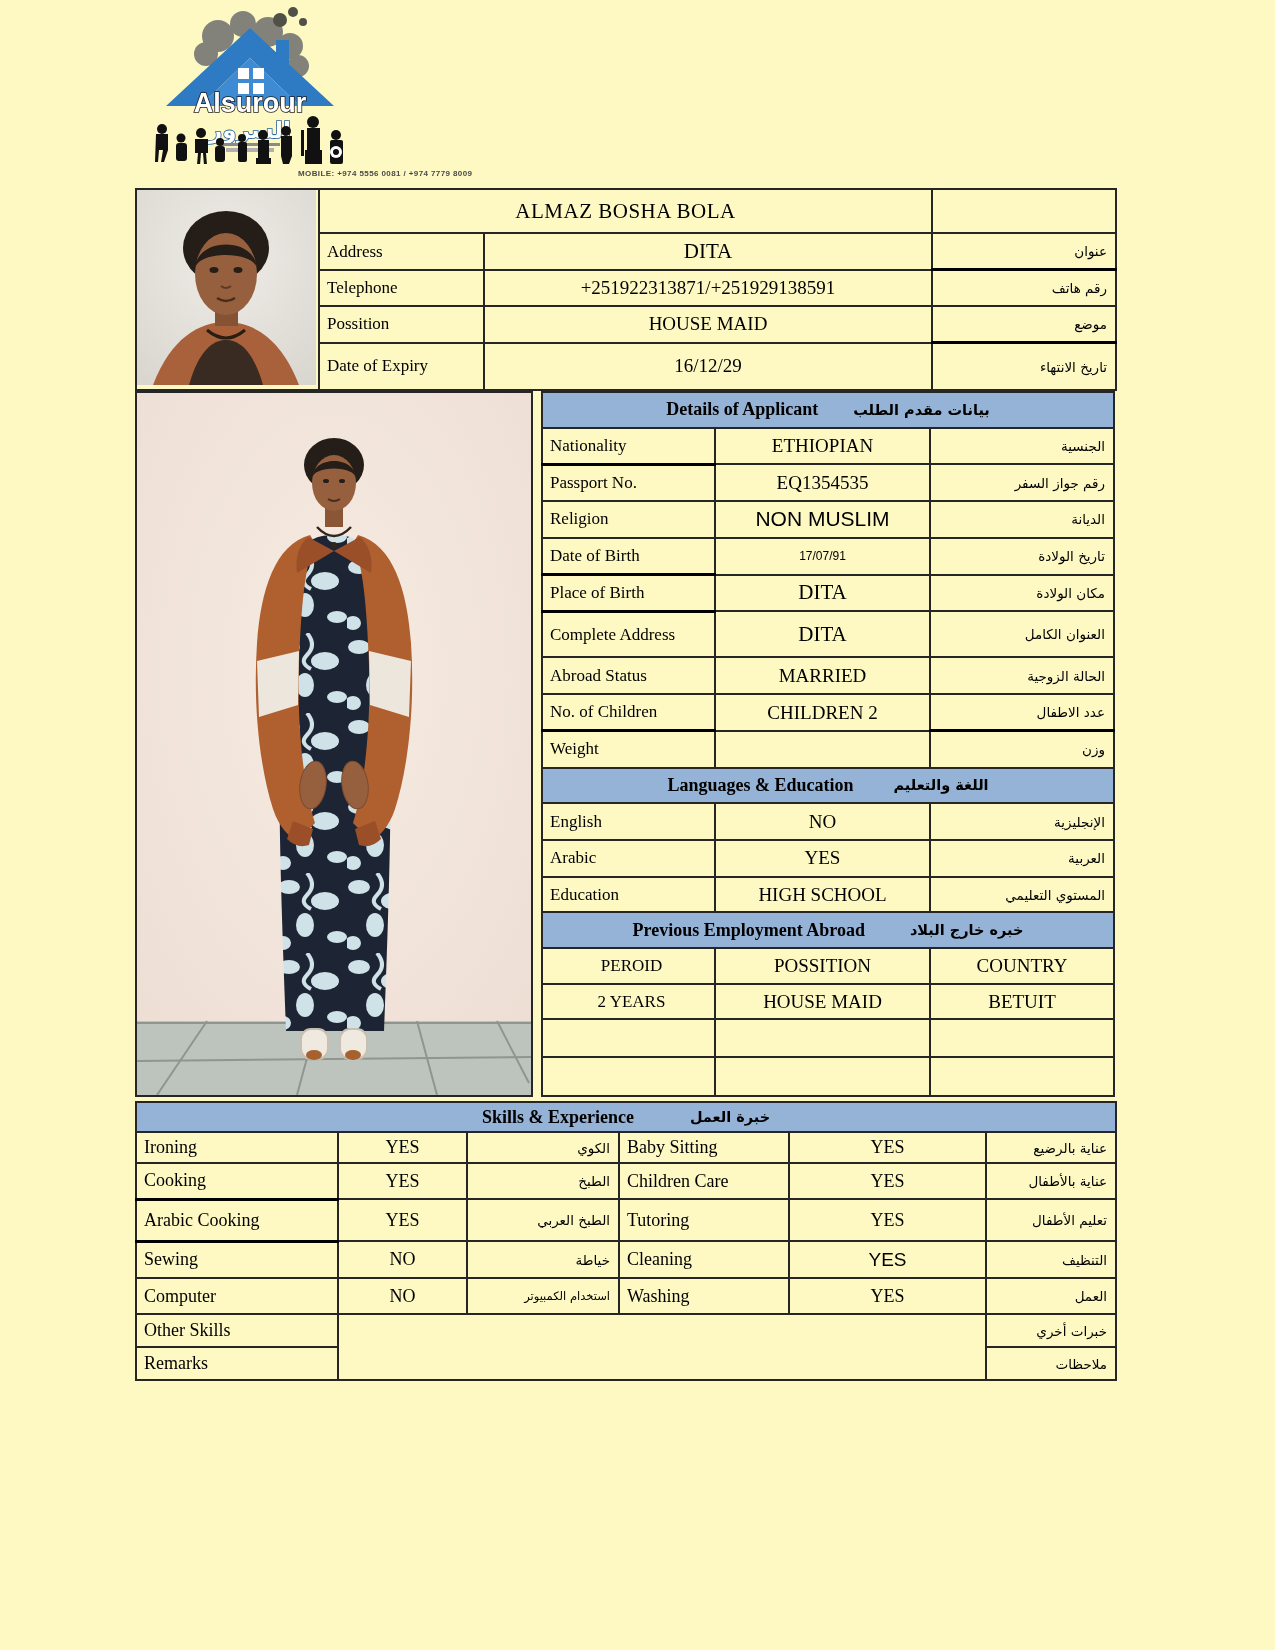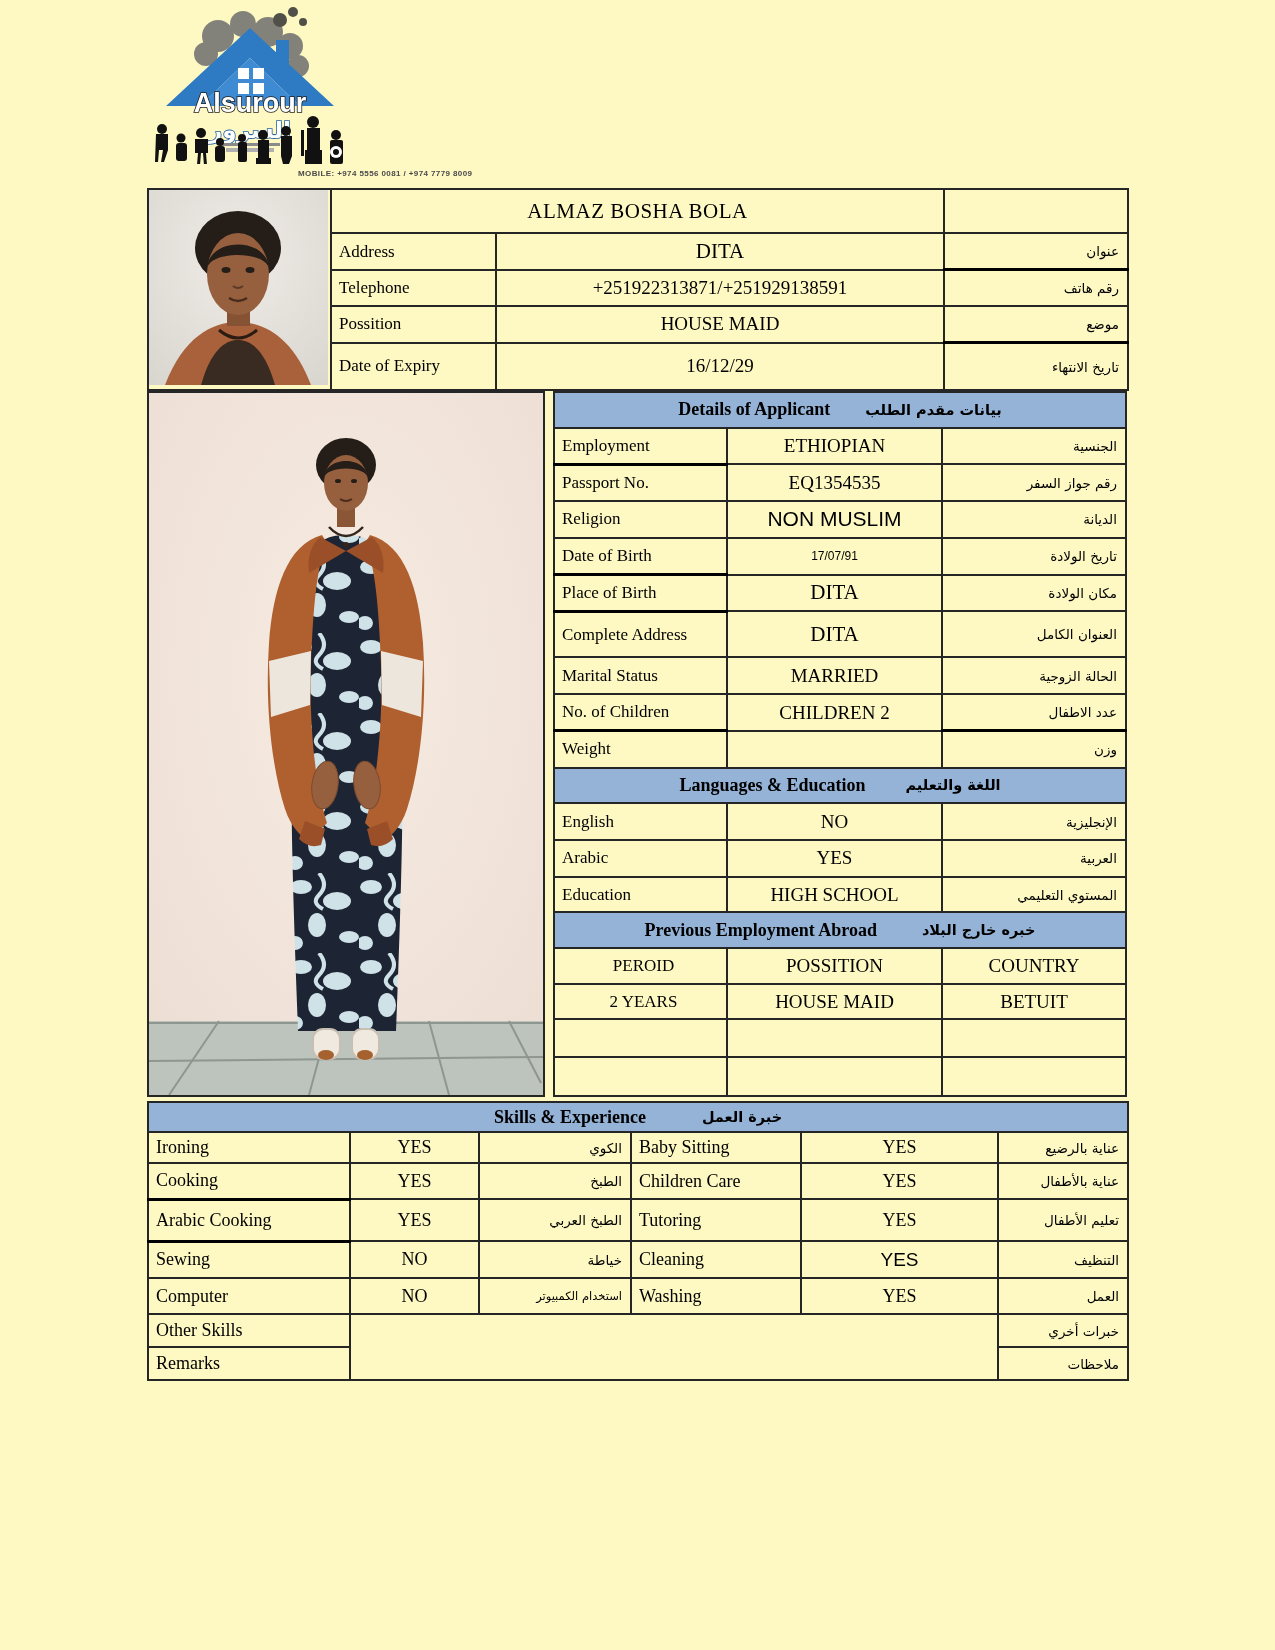--- a/index.html
+++ b/index.html
@@ -6,21 +6,21 @@
   .page{position:relative;width:1275px;height:1650px;background:#fef9c3;overflow:hidden;
         font-family:"Liberation Serif", serif;color:#000;}
 
   
   .logo{position:absolute;left:148px;top:6px;width:204px;height:158px;}
   .mobile-line{position:absolute;left:150px;top:163px;width:230px;
                font-family:"Liberation Sans", sans-serif;font-size:8px;letter-spacing:.4px;
                color:#4a4a4a;font-weight:bold;}
 
   
-  .doc{position:absolute;left:147px;top:188px;width:980px;}
+  .doc{position:absolute;left:135px;top:188px;width:980px;}
   table{border-collapse:collapse;table-layout:fixed;}
   td{border:2px solid #262626;overflow:hidden;white-space:nowrap;}
 
   .t-top{width:980px;}
   .t-skills{width:980px;margin-top:4px;}
   .t-details{width:572px;}
 
   .mid{display:flex;margin-top:0;}
   .photo-cell{width:394px;height:702px;border:2px solid #262626;margin-right:8px;
               background:#f1e3da;}
@@ -267,21 +267,21 @@
         <tbody>
             <tr style="height:34px">
               <td colspan="3" class="hdr">
           <div class="wrap">
                   <span>Details of Applicant</span>
                   <span class="ar-t">بيانات مقدم الطلب</span>
                 </div>
         </td>
             </tr>
         <tr style="height:35px">
-          <td class="lbl thick-b">Employment</td>
+          <td class="lbl thick-b">Nationality</td>
           <td class="val">ETHIOPIAN</td>
           <td class="ar">الجنسية</td>
         </tr>
         <tr style="height:35px">
           <td class="lbl">Passport No.</td>
           <td class="val">EQ1354535</td>
           <td class="ar">رقم جواز السفر</td>
         </tr>
         <tr style="height:35px">
           <td class="lbl">Religion</td>
@@ -297,21 +297,21 @@
           <td class="lbl thick-b">Place of Birth</td>
           <td class="val" style="font-size:21px">DITA</td>
           <td class="ar">مكان الولادة</td>
         </tr>
         <tr style="height:44px">
           <td class="lbl">Complete Address</td>
           <td class="val" style="font-size:21px">DITA</td>
           <td class="ar">العنوان الكامل</td>
         </tr>
         <tr style="height:35px">
-          <td class="lbl">Marital Status</td>
+          <td class="lbl">Abroad Status</td>
           <td class="val">MARRIED</td>
           <td class="ar">الحالة الزوجية</td>
         </tr>
         <tr style="height:35px">
           <td class="lbl thick-b">No. of Children</td>
           <td class="val">CHILDREN 2</td>
           <td class="ar thick-b">عدد الاطفال</td>
         </tr>
         <tr style="height:35px">
           <td class="lbl">Weight</td>

